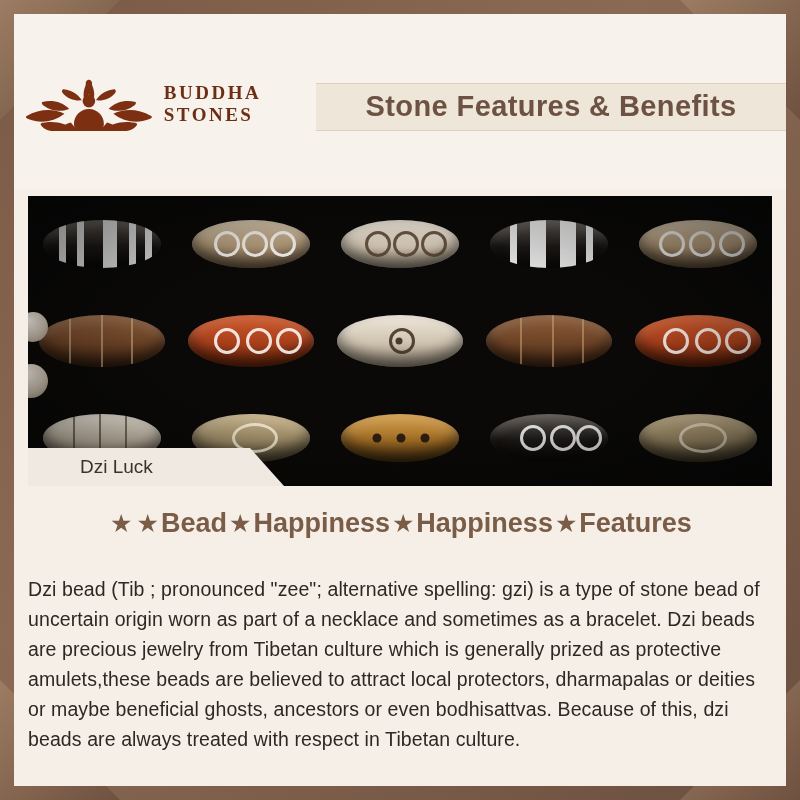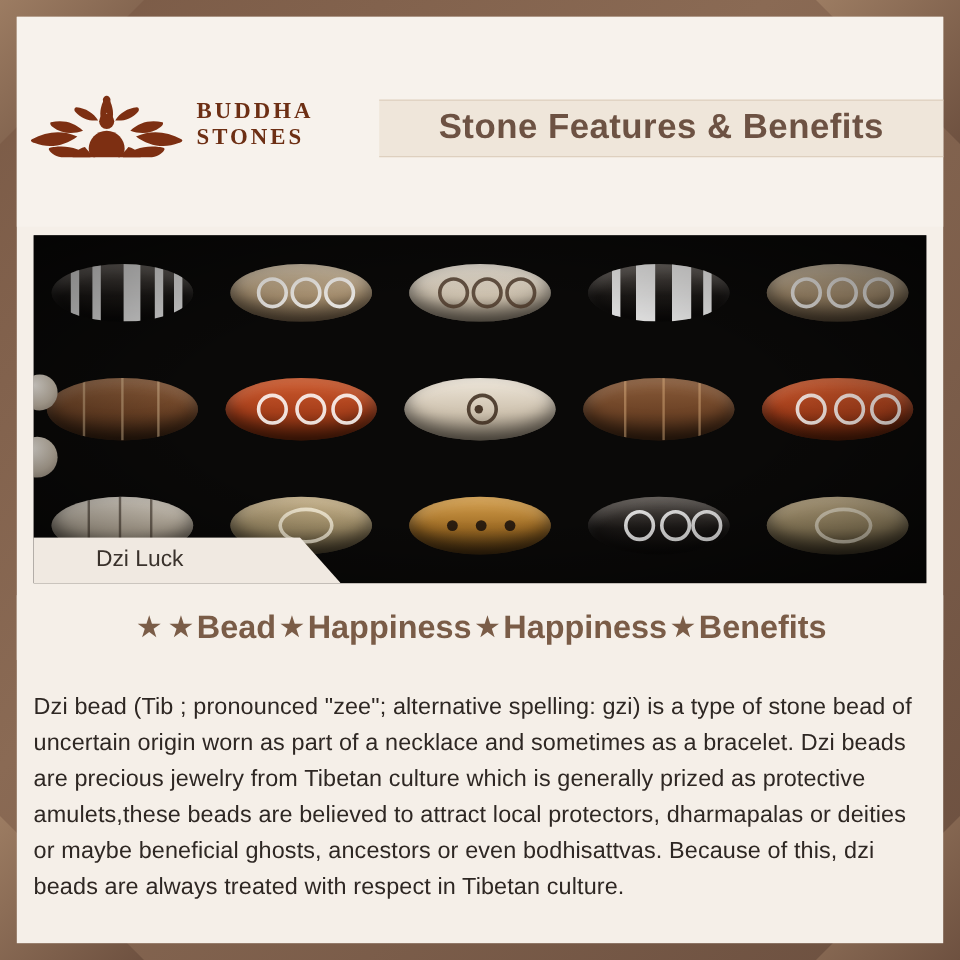--- a/index.html
+++ b/index.html
@@ -398,18 +398,18 @@
 
   <div class="benefits">
     <span class="benefit-star">★</span>
     <span class="benefit-star">★</span>
     <span class="benefit-word">Bead</span>
     <span class="benefit-star">★</span>
     <span class="benefit-word">Happiness</span>
     <span class="benefit-star">★</span>
     <span class="benefit-word">Happiness</span>
     <span class="benefit-star">★</span>
-    <span class="benefit-word">Benefits</span>
+    <span class="benefit-word">Features</span>
   </div>
 
   <p class="body-copy">Dzi bead (Tib ; pronounced "zee"; alternative spelling: gzi) is a type of stone bead of uncertain origin worn as part of a necklace and sometimes as a bracelet. Dzi beads are precious jewelry from Tibetan culture which is generally prized as protective amulets,these beads are believed to attract local protectors, dharmapalas or deities or maybe beneficial ghosts, ancestors or even bodhisattvas. Because of this, dzi beads are always treated with respect in Tibetan culture.</p>
 
 </div>
 
 </body></html>

